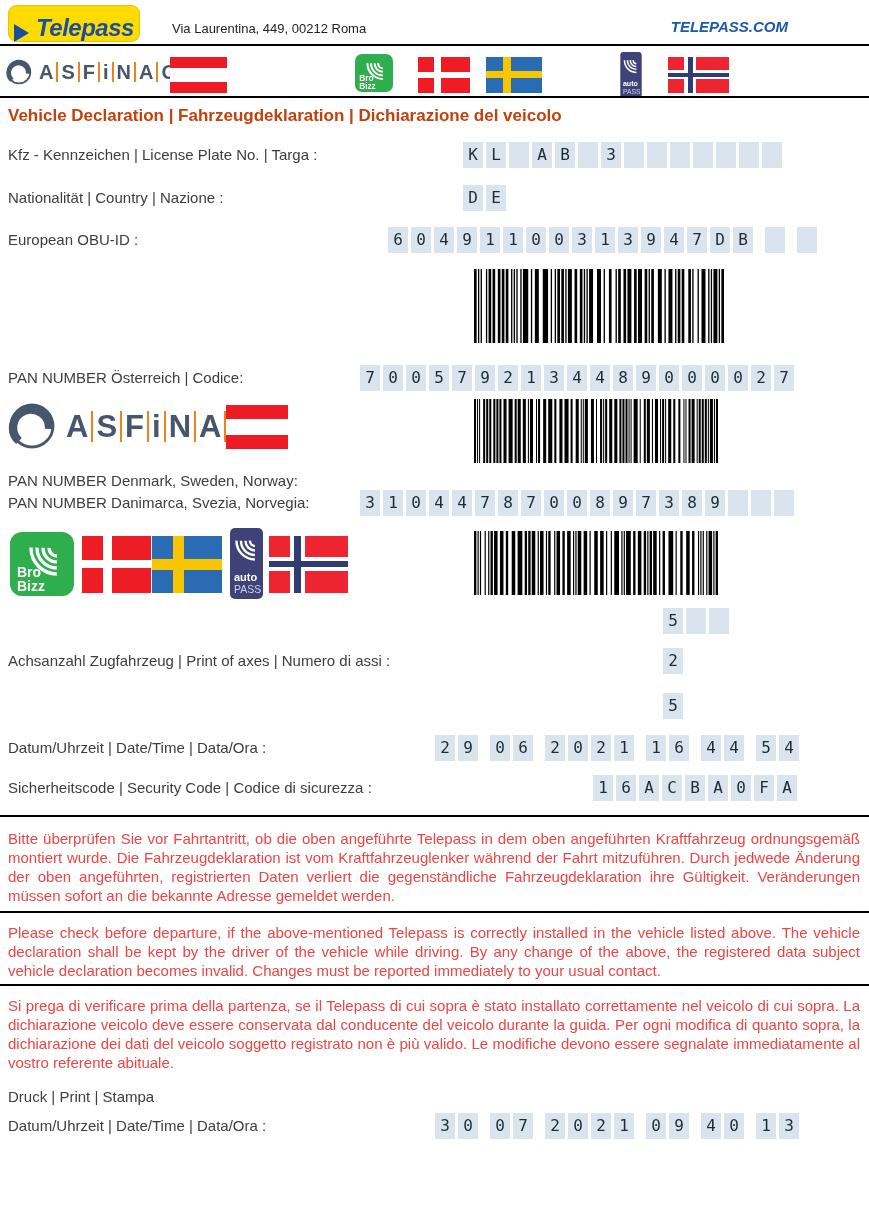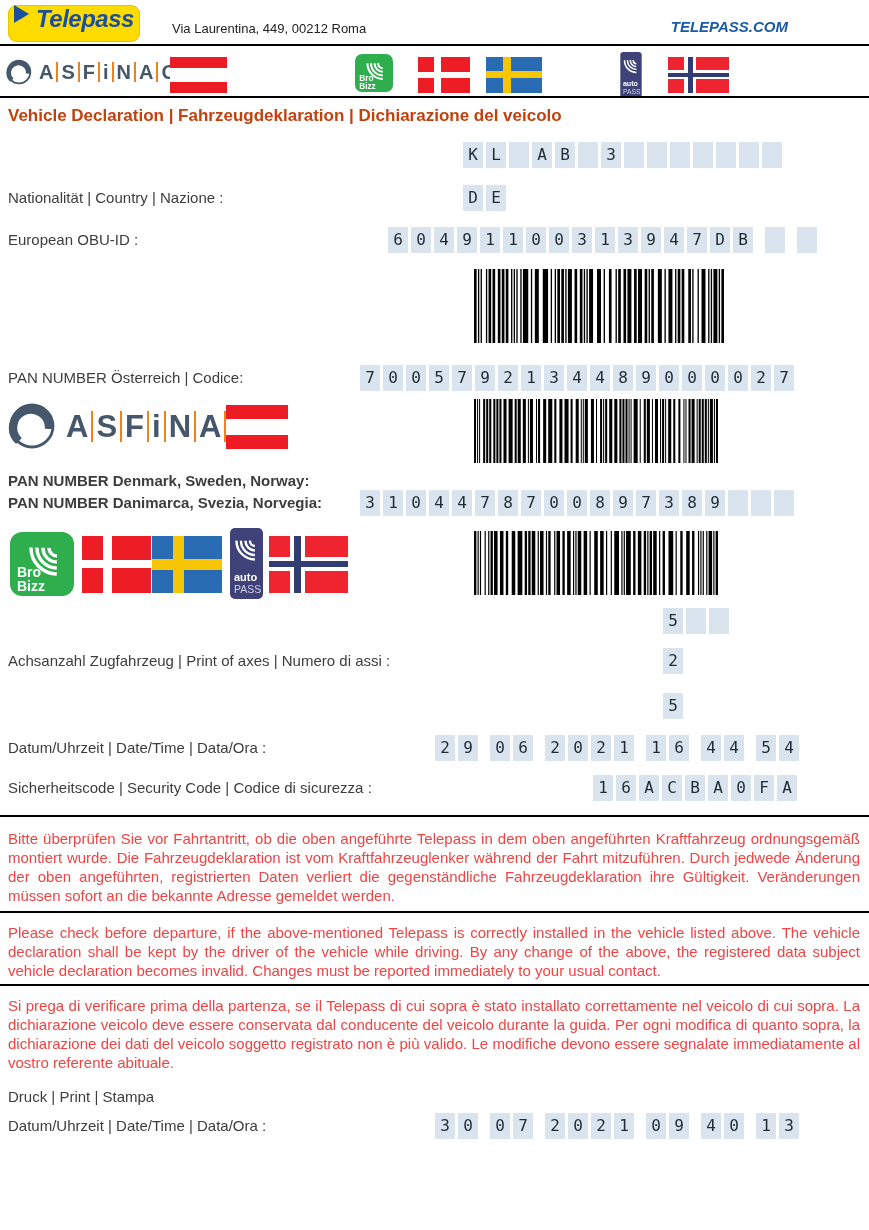--- a/index.html
+++ b/index.html
@@ -3,21 +3,21 @@
 <meta charset="utf-8">
 <style>
   html,body{margin:0;padding:0;background:#fff;}
   body{width:869px;height:1230px;position:relative;font-family:"Liberation Sans",sans-serif;overflow:hidden;}
   .page{position:absolute;inset:0;background:#fff;}
 
   .rule{position:absolute;left:0;width:869px;height:2px;background:#000;}
 
   
   .tp-logo{position:absolute;left:8px;top:5px;width:132px;height:37px;background:#ffdc00;border-radius:9px;
-           display:flex;align-items:flex-start;justify-content:center;gap:7px;box-shadow:0 0 0 1px #e6c400 inset;}
+           display:flex;align-items:flex-end;justify-content:center;gap:7px;box-shadow:0 0 0 1px #e6c400 inset;}
   .tp-arrow{width:0;height:0;border-top:9px solid transparent;border-bottom:9px solid transparent;border-left:15px solid #1b4fa1;}
   .tp-text{font-size:24px;font-weight:bold;font-style:italic;color:#1b4fa1;letter-spacing:-.5px;}
   .address{position:absolute;left:172px;top:21px;font-size:13px;color:#222;}
   .website{position:absolute;right:81px;top:18px;font-size:15px;font-weight:bold;font-style:italic;color:#1b5aa8;}
 
   
   .asf{position:absolute;display:flex;align-items:center;}
   .asf-word{display:flex;align-items:center;font-weight:bold;color:#46566b;}
   .asf-letter{padding:0 3px;line-height:1;}
   .asf-letter.sep{border-right:2px solid #ee831e;}
@@ -41,21 +41,21 @@
   .flag-no{background:#ee2430;}
   .flag-no .vbar.w{left:27%;width:19%;background:#fff;}
   .flag-no .hbar.w{top:36%;height:26%;background:#fff;}
   .flag-no .vbar.b{left:32%;width:9%;background:#303c73;}
   .flag-no .hbar.b{top:43.5%;height:11.5%;background:#303c73;}
 
   
   .title{position:absolute;left:8px;top:106px;font-size:17px;font-weight:bold;color:#c2410c;}
   .row{position:absolute;left:0;width:869px;height:28px;}
   .lbl{position:absolute;left:8px;top:4px;font-size:15px;color:#3d3d3d;white-space:nowrap;}
-  .lbl2{position:absolute;left:8px;font-size:15px;color:#3d3d3d;white-space:nowrap;font-weight:bold;}
+  .lbl2{position:absolute;left:8px;font-size:15px;color:#3d3d3d;white-space:nowrap;}
   .boxes{position:absolute;top:0;display:flex;gap:3px;}
   .cbox{width:20px;height:26px;background:#d9e4ee;color:#1e2c34;flex:0 0 auto;
         font-family:"DejaVu Sans Mono",monospace;font-size:16px;line-height:26px;text-align:center;}
   .spacer{width:6px;flex:0 0 auto;}
 
   .barcode{position:absolute;}
   .barcode svg{display:block;}
 
   
   .para{position:absolute;left:8px;width:852px;font-size:15px;line-height:19px;color:#ef4444;text-align:justify;}
@@ -125,20 +125,21 @@
         <span class="hbar w"></span>
         <span class="vbar b"></span>
         <span class="hbar b"></span>
     </div>
   </div>
   <div class="rule" style="top:96px"></div>
 
   <div class="title">Vehicle Declaration | Fahrzeugdeklaration | Dichiarazione del veicolo</div>
 
   <div class="row" style="top:142px">
+    <div class="lbl">Kfz - Kennzeichen | License Plate No. | Targa :</div>
     <div class="boxes" style="left:463px">
         <span class="cbox">K</span>
         <span class="cbox">L</span>
         <span class="cbox"></span>
         <span class="cbox">A</span>
         <span class="cbox">B</span>
         <span class="cbox"></span>
         <span class="cbox">3</span>
         <span class="cbox"></span>
         <span class="cbox"></span>

